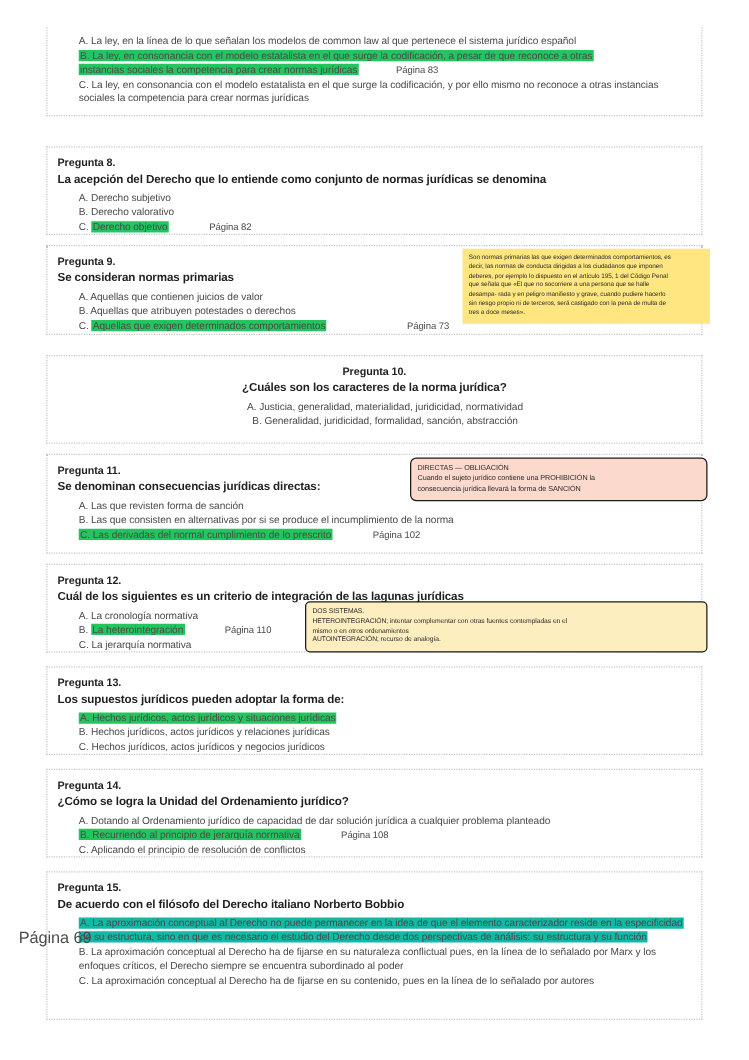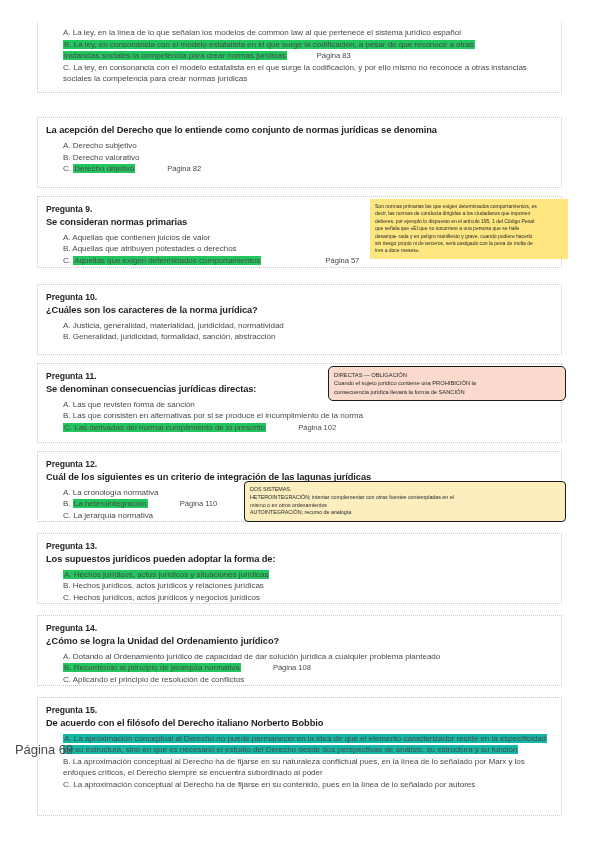--- a/index.html
+++ b/index.html
@@ -142,20 +142,21 @@
       <div class="opt">A. La ley, en la línea de lo que señalan los modelos de common law al que pertenece el sistema jurídico español</div>
       <div class="opt">
         <span class="hl">B. La ley, en consonancia con el modelo estatalista en el que surge la codificación, a pesar de que reconoce a otras</span><br>
         <span class="hl">instancias sociales la competencia para crear normas jurídicas</span><span class="pageref">Página 83</span>
       </div>
       <div class="opt">C. La ley, en consonancia con el modelo estatalista en el que surge la codificación, y por ello mismo no reconoce a otras instancias sociales la competencia para crear normas jurídicas</div>
     </div>
   </div>
 
   <div class="qblock" style="top:117px;height:71px;">
+    <div class="qnum">Pregunta 8.</div>
     <div class="qtitle">La acepción del Derecho que lo entiende como conjunto de normas jurídicas se denomina</div>
     <div class="opts">
       <div class="opt">A. Derecho subjetivo</div>
       <div class="opt">B. Derecho valorativo</div>
       <div class="opt">
         <span>C.</span>
         <span class="hl">Derecho objetivo</span>
         <span class="pageref">Página 82</span>
       </div>
     </div>
@@ -163,36 +164,36 @@
 
   <div class="qblock" style="top:196px;height:72px;">
     <div class="qnum">Pregunta 9.</div>
     <div class="qtitle">Se consideran normas primarias</div>
     <div class="opts">
       <div class="opt">A. Aquellas que contienen juicios de valor</div>
       <div class="opt">B. Aquellas que atribuyen potestades o derechos</div>
       <div class="opt">
         <span>C.</span>
         <span class="hl">Aquellas que exigen determinados comportamientos</span>
-        <span class="pageref pageref-far">Página 57</span>
+        <span class="pageref pageref-far">Página 73</span>
       </div>
     </div>
   </div>
 
   <div class="note note-yellow-plain" style="left:370px;top:199px;width:198px;">
     <p>Son normas primarias las que exigen determinados comportamientos, es</p>
     <p>decir, las normas de conducta dirigidas a los ciudadanos que imponen</p>
     <p>deberes, por ejemplo lo dispuesto en el artículo 195, 1 del Código Penal</p>
     <p>que señala que «El que no socorriere a una persona que se halle</p>
     <p>desampa- rada y en peligro manifiesto y grave, cuando pudiere hacerlo</p>
     <p>sin riesgo propio ni de terceros, será castigado con la pena de multa de</p>
     <p>tres a doce meses».</p>
   </div>
 
-  <div class="qblock" style="top:284px;height:71px;">
+  <div class="qblock" style="top:284px;height:71px;text-align:center;">
     <div class="qnum">Pregunta 10.</div>
     <div class="qtitle">¿Cuáles son los caracteres de la norma jurídica?</div>
     <div class="opts">
       <div class="opt">A. Justicia, generalidad, materialidad, juridicidad, normatividad</div>
       <div class="opt">B. Generalidad, juridicidad, formalidad, sanción, abstracción</div>
     </div>
   </div>
 
   <div class="qblock" style="top:363px;height:80px;">
     <div class="qnum">Pregunta 11.</div>

